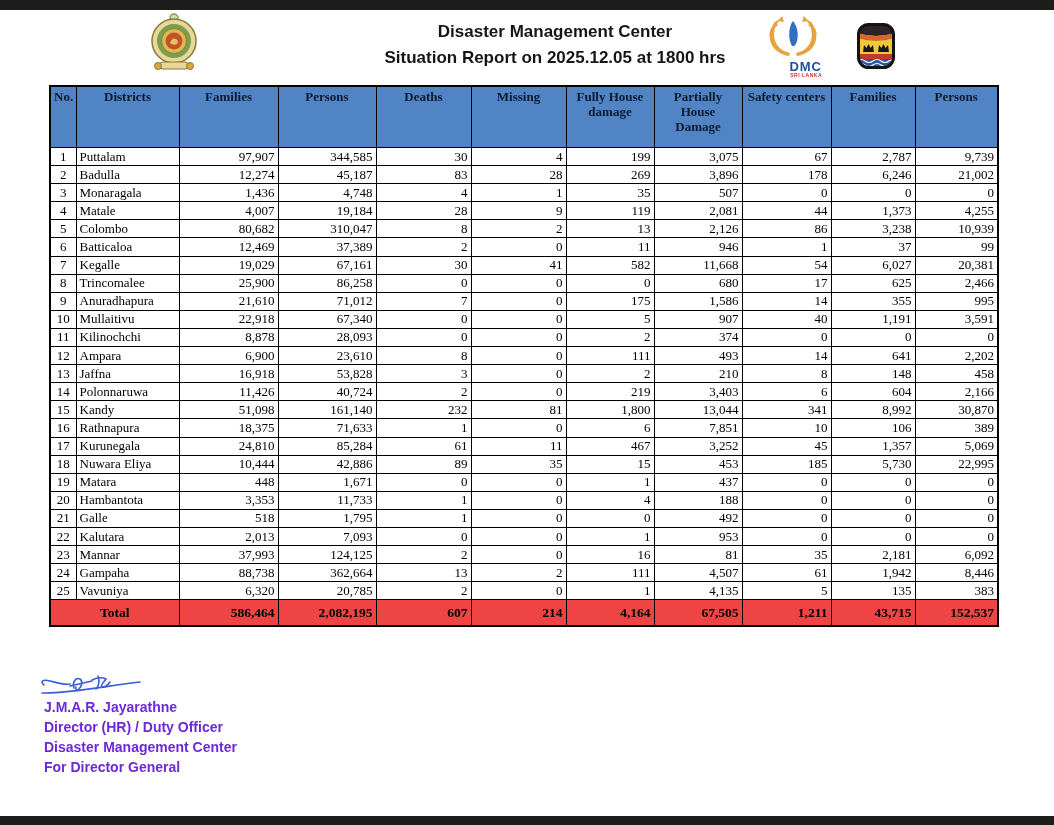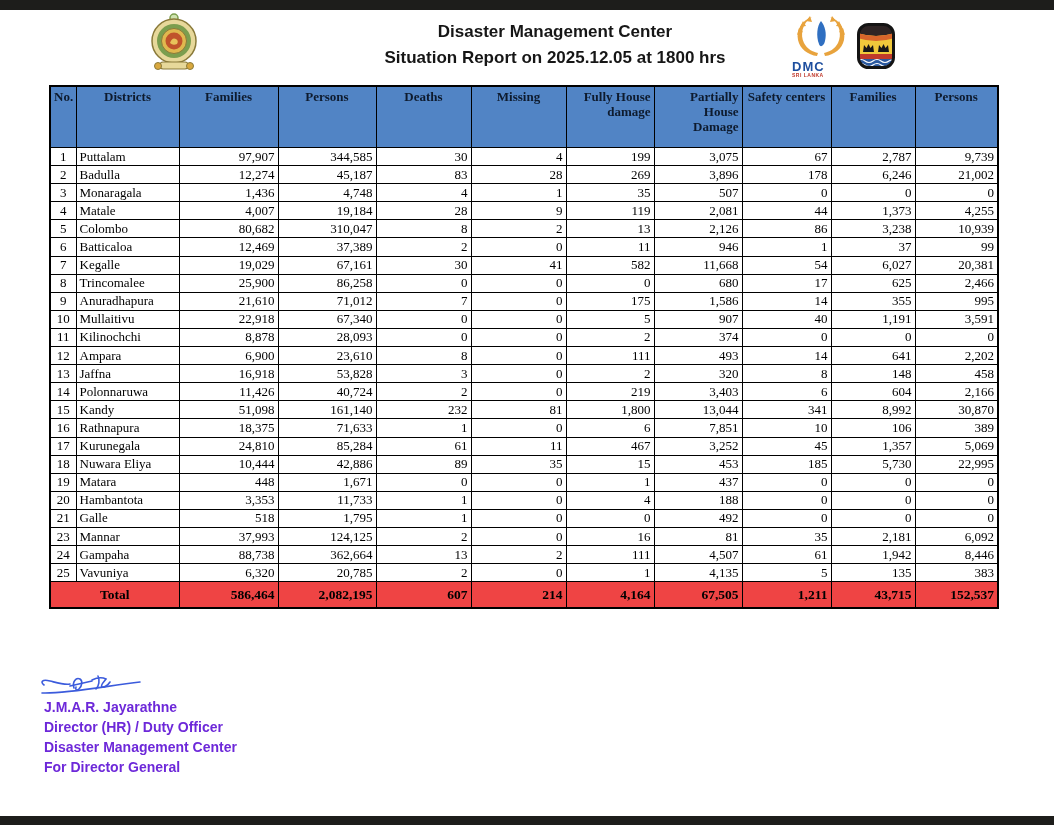--- a/index.html
+++ b/index.html
@@ -10,38 +10,38 @@
   .band { position:absolute; left:0; width:1054px; background:#1d1d1b; }
   .band.top { top:0; height:10px; }
   .band.bottom { top:816px; height:9px; }
 
   
   .emblem { position:absolute; left:143px; top:11px; }
   .title-block {
     position:absolute; left:340px; top:19px; width:430px; text-align:center;
     font-weight:bold; font-size:17px; line-height:26px; color:#161616;
   }
-  .dmc-logo { position:absolute; left:792px; top:15px; width:62px; text-align:left; }
+  .dmc-logo { position:absolute; left:760px; top:15px; width:62px; text-align:right; }
   .dmc-logo .dmc-word { font-weight:bold; font-size:13px; color:#1d4e9e; line-height:11px; letter-spacing:1px; }
   .dmc-logo .dmc-sub { font-weight:bold; font-size:5px; color:#c0392b; line-height:7px; letter-spacing:0.5px; }
   .crest { position:absolute; left:857px; top:23px; }
 
   
   table.report {
     position:absolute; left:49px; top:85px; width:948px;
     border-collapse:collapse; table-layout:fixed;
     font-family:"Liberation Serif", serif; font-size:13px; color:#000;
     border:2.5px solid #000;
   }
   .report th, .report td { border:1.5px solid #000; padding:0 3px; overflow:hidden; }
   .report thead th {
     background:#5184C5; color:#0e1b2e; font-weight:bold; font-size:13px;
     vertical-align:top; text-align:center; height:58px; padding-top:2px; line-height:15px;
   }
-  .report thead th:nth-child(7), .report thead th:nth-child(8) { text-align:right; }
+  .report thead th:nth-child(7), .report thead th:nth-child(8) { text-align:center; }
   .report tbody td { height:17.1px; text-align:right; line-height:16px; }
   .report tbody td:first-child { text-align:center; }
   .report tbody td:nth-child(2) { text-align:left; }
   .report tfoot td {
     background:#ef4444; font-weight:bold; height:25px; text-align:right; font-size:13.5px;
   }
   .report tfoot td.label { text-align:center; }
 
   
   .signature { position:absolute; left:36px; top:672px; }
@@ -292,21 +292,21 @@
         <td>2,202</td>
       </tr>
       <tr>
         <td>13</td>
         <td>Jaffna</td>
         <td>16,918</td>
         <td>53,828</td>
         <td>3</td>
         <td>0</td>
         <td>2</td>
-        <td>320</td>
+        <td>210</td>
         <td>8</td>
         <td>148</td>
         <td>458</td>
       </tr>
       <tr>
         <td>14</td>
         <td>Polonnaruwa</td>
         <td>11,426</td>
         <td>40,724</td>
         <td>2</td>
@@ -397,20 +397,33 @@
       </tr>
       <tr>
         <td>21</td>
         <td>Galle</td>
         <td>518</td>
         <td>1,795</td>
         <td>1</td>
         <td>0</td>
         <td>0</td>
         <td>492</td>
+        <td>0</td>
+        <td>0</td>
+        <td>0</td>
+      </tr>
+      <tr>
+        <td>22</td>
+        <td>Kalutara</td>
+        <td>2,013</td>
+        <td>7,093</td>
+        <td>0</td>
+        <td>0</td>
+        <td>1</td>
+        <td>953</td>
         <td>0</td>
         <td>0</td>
         <td>0</td>
       </tr>
       <tr>
         <td>23</td>
         <td>Mannar</td>
         <td>37,993</td>
         <td>124,125</td>
         <td>2</td>

